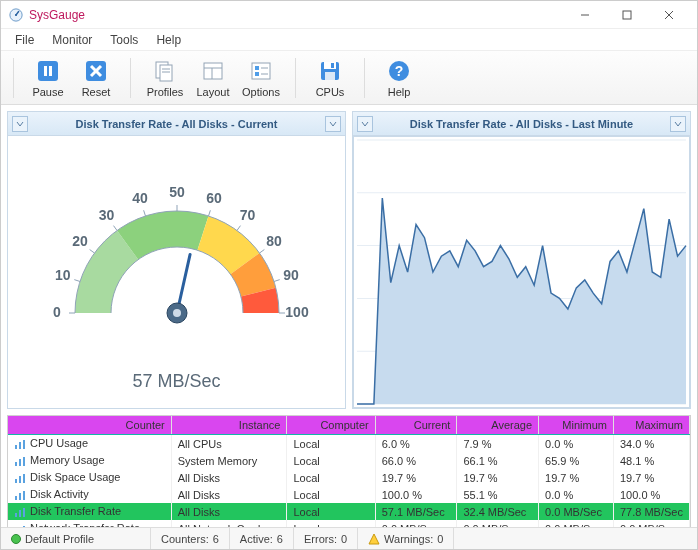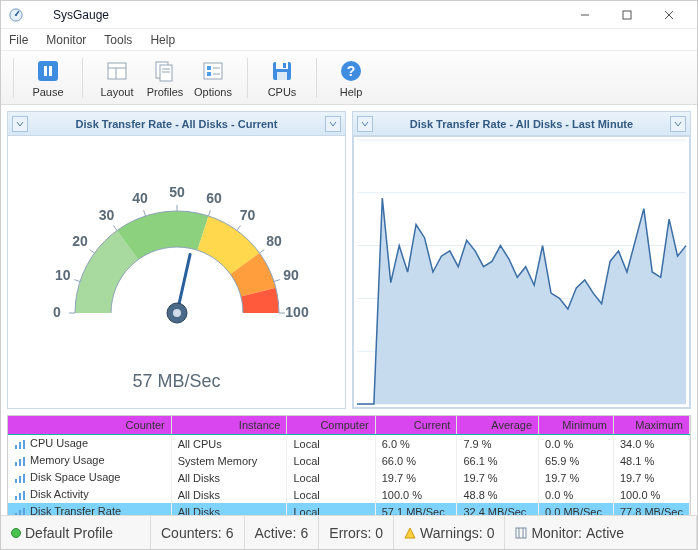--- a/index.html
+++ b/index.html
@@ -17,30 +17,30 @@
   
   .titlebar {
     height:28px;
     display:flex; align-items:center; justify-content:space-between;
     padding:0 8px;
     border-bottom:1px solid #eee;
     background:#fff;
   }
   .titlebar-left { display:flex; align-items:center; gap:6px; }
   .titlebar-icon { width:14px; height:14px; }
-  .titlebar-title { font-size:12px; color:#0f172a;margin-left:24px; }
+  .titlebar-title { font-size:12px; color:#be185d; }
   .titlebar-buttons { display:flex; gap:2px; }
   .titlebar-btn {
     width:40px; height:22px; display:flex; align-items:center; justify-content:center;
     color:#666;
   }
 
   
   .menubar {
-    height:22px; display:flex; align-items:center; gap:2px; padding:0 0;
+    height:22px; display:flex; align-items:center; gap:2px; padding:0 6px;
     border-bottom:1px solid #eee;
     color:#444;
   }
   .menu-item { padding:2px 8px; }
 
   
   .toolbar {
     height:54px;
     display:flex; align-items:center; gap:6px;
     padding:4px 8px;
@@ -87,31 +87,31 @@
   
   .counters {
     margin:4px 6px; border:1px solid #d0d0d0; overflow:hidden;
   }
   table { width:100%; border-collapse:collapse; font-size:11px; }
   th {
     text-align:right; padding:3px 6px; background:#d946ef; border-right:1px solid #e0e0e0;
     border-bottom:1px solid #14b8a6; font-weight:normal; color:#333;
   }
   td { padding:2px 6px; border-right:1px solid #f0f0f0; white-space:nowrap; }
-  tbody tr.selected { background:#7dd3fc; }
+  tbody tr.selected { background:#22c55e; }
   .row-icon { width:12px; height:12px; vertical-align:middle; margin-right:4px; }
   col.c-counter{width:24%} col.c-inst{width:17%} col.c-comp{width:13%}
   col.c-cur{width:12%} col.c-avg{width:12%} col.c-min{width:11%} col.c-max{width:11%}
 
   
   .statusbar {
     position:absolute; left:1px; right:1px; bottom:1px;
-    height:34px; display:flex; align-items:center;
+    height:22px; display:flex; align-items:center;
     border-top:1px solid #ddd; background:#f7f7f7;
-    font-size:14px; color:#444;
+    font-size:11px; color:#444;
   }
   .status-cell {
     display:flex; align-items:center; gap:4px;
     padding:0 10px; height:100%;
     border-right:1px solid #ddd;
   }
   .status-cell:first-child { flex:0 0 150px }
   .status-cell.wide { flex:1 }
   .status-dot { width:10px;height:10px;border-radius:50%; background:#49c24f; border:1px solid #2d8a33; }
   .status-bar-icon { width:12px;height:12px; }
@@ -160,39 +160,47 @@
   <div class="tool-sep"></div>
   <div class="toolbar-group">
     <div class="tool-btn">
       <svg class="tool-icon" viewBox="0 0 26 26">
           <rect x="3" y="3" width="20" height="20" rx="3" fill="#3f8de0"></rect>
           <rect x="9" y="8" width="3" height="10" fill="#fff"></rect>
           <rect x="14" y="8" width="3" height="10" fill="#fff"></rect>
         </svg>
       <span>Pause</span>
     </div>
+    <div class="tool-btn">
+      <svg class="tool-icon" viewBox="0 0 26 26">
+          <rect x="3" y="3" width="20" height="20" rx="3" fill="#3f8de0"></rect>
+          <line x1="8" y1="8" x2="18" y2="18" stroke="#fff" stroke-width="3"></line>
+          <line x1="18" y1="8" x2="8" y2="18" stroke="#fff" stroke-width="3"></line>
+        </svg>
+      <span>Reset</span>
+    </div>
   </div>
   <div class="tool-sep"></div>
   <div class="toolbar-group">
-    <div class="tool-btn">
-      <svg class="tool-icon" viewBox="0 0 26 26">
-          <rect x="4" y="5" width="18" height="16" fill="#fff" stroke="#93a4b5"></rect>
-          <line x1="4" y1="10" x2="22" y2="10" stroke="#93a4b5"></line>
-          <line x1="12" y1="10" x2="12" y2="21" stroke="#93a4b5"></line>
-        </svg>
-      <span>Layout</span>
-    </div>
     <div class="tool-btn">
       <svg class="tool-icon" viewBox="0 0 26 26">
           <rect x="4" y="4" width="12" height="16" fill="#fff" stroke="#93a4b5"></rect>
           <rect x="8" y="7" width="12" height="16" fill="#fff" stroke="#93a4b5"></rect>
           <line x1="10" y1="11" x2="18" y2="11" stroke="#93a4b5"></line>
           <line x1="10" y1="14" x2="18" y2="14" stroke="#93a4b5"></line>
         </svg>
       <span>Profiles</span>
+    </div>
+    <div class="tool-btn">
+      <svg class="tool-icon" viewBox="0 0 26 26">
+          <rect x="4" y="5" width="18" height="16" fill="#fff" stroke="#93a4b5"></rect>
+          <line x1="4" y1="10" x2="22" y2="10" stroke="#93a4b5"></line>
+          <line x1="12" y1="10" x2="12" y2="21" stroke="#93a4b5"></line>
+        </svg>
+      <span>Layout</span>
     </div>
     <div class="tool-btn">
       <svg class="tool-icon" viewBox="0 0 26 26">
           <rect x="4" y="5" width="18" height="16" fill="#fff" stroke="#93a4b5"></rect>
           <rect x="7" y="8" width="4" height="4" fill="#4f9de8"></rect>
           <rect x="7" y="14" width="4" height="4" fill="#4f9de8"></rect>
           <line x1="13" y1="10" x2="20" y2="10" stroke="#93a4b5"></line>
           <line x1="13" y1="16" x2="20" y2="16" stroke="#93a4b5"></line>
         </svg>
       <span>Options</span>
@@ -374,21 +382,21 @@
         </tr>
         <tr>
           <td><svg class="row-icon" viewBox="0 0 12 12">
               <rect x="1" y="7" width="2" height="4" fill="#5aa2e0"></rect>
               <rect x="5" y="4" width="2" height="7" fill="#5aa2e0"></rect>
               <rect x="9" y="2" width="2" height="9" fill="#5aa2e0"></rect>
             </svg>Disk Activity</td>
           <td>All Disks</td>
           <td>Local</td>
           <td>100.0 %</td>
-          <td>48.8 %</td>
+          <td>55.1 %</td>
           <td>0.0 %</td>
           <td>100.0 %</td>
         </tr>
         <tr class="selected">
           <td><svg class="row-icon" viewBox="0 0 12 12">
               <rect x="1" y="7" width="2" height="4" fill="#5aa2e0"></rect>
               <rect x="5" y="4" width="2" height="7" fill="#5aa2e0"></rect>
               <rect x="9" y="2" width="2" height="9" fill="#5aa2e0"></rect>
             </svg>Disk Transfer Rate</td>
           <td>All Disks</td>
@@ -432,22 +440,13 @@
     <span>Errors:</span>
     <span>0</span>
   </div>
   <div class="status-cell">
     <svg class="status-bar-icon" viewBox="0 0 12 12">
         <path d="M6 1 L11 11 L1 11 Z" fill="#ffcf3d" stroke="#c99a10"></path>
       </svg>
     <span>Warnings:</span>
     <span>0</span>
   </div>
-  <div class="status-cell wide">
-    <svg class="status-bar-icon" viewBox="0 0 12 12">
-        <rect x="1" y="1" width="10" height="10" fill="none" stroke="#7a8ea2"></rect>
-        <line x1="4" y1="1" x2="4" y2="11" stroke="#7a8ea2"></line>
-        <line x1="8" y1="1" x2="8" y2="11" stroke="#7a8ea2"></line>
-      </svg>
-    <span>Monitor:</span>
-    <span>Active</span>
-  </div>
 </div>
 
 </body></html>

